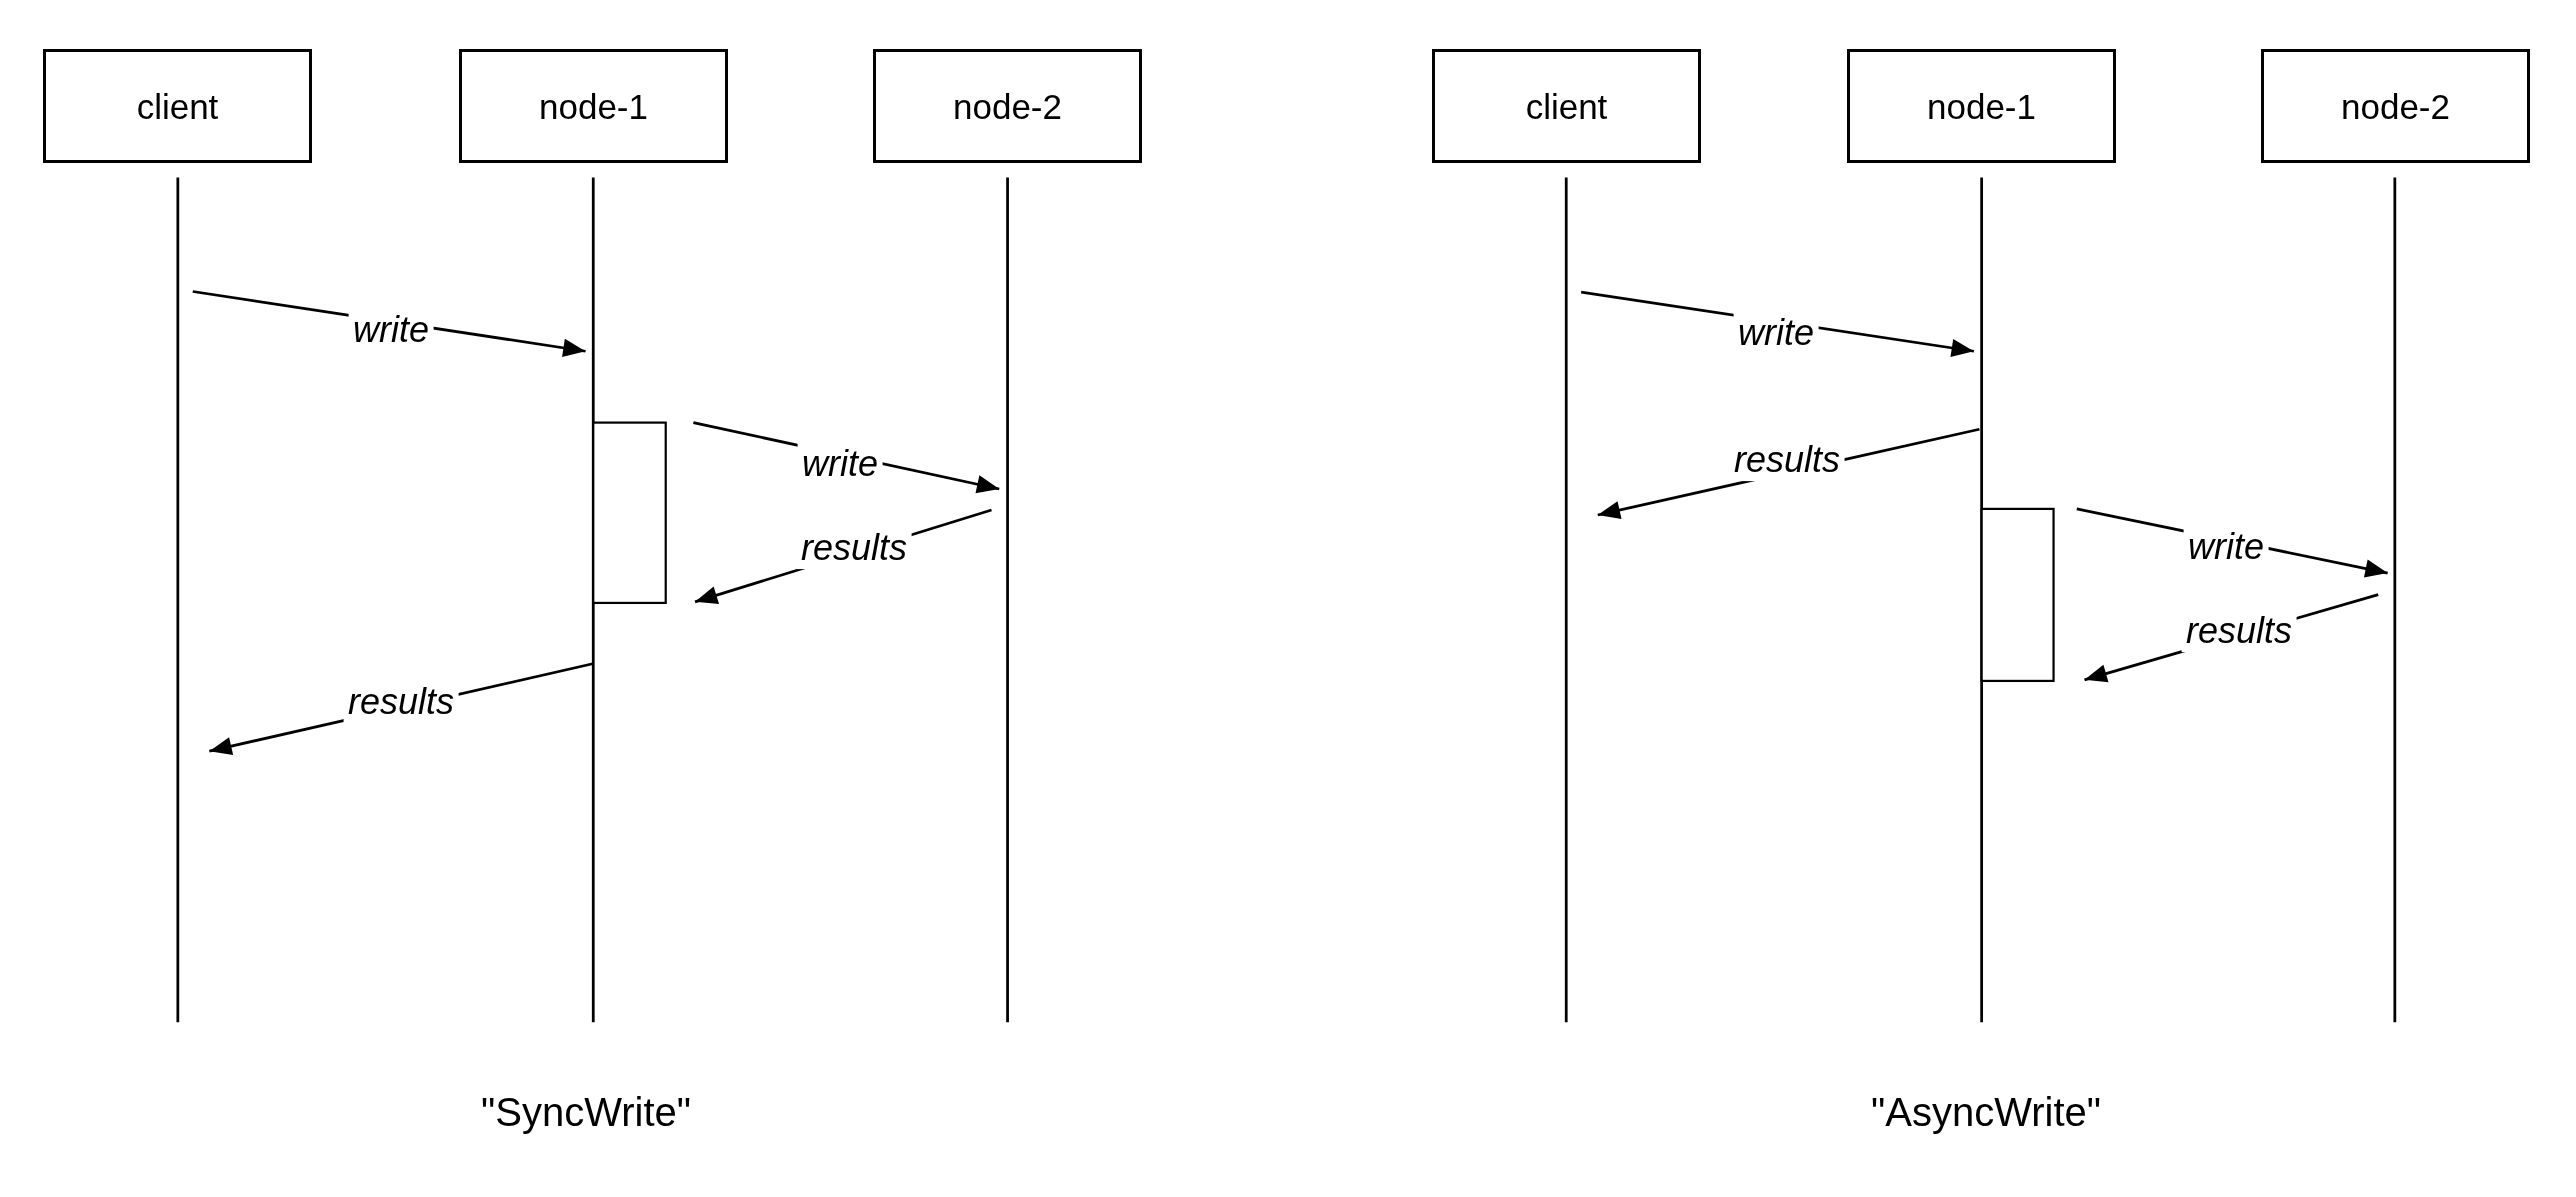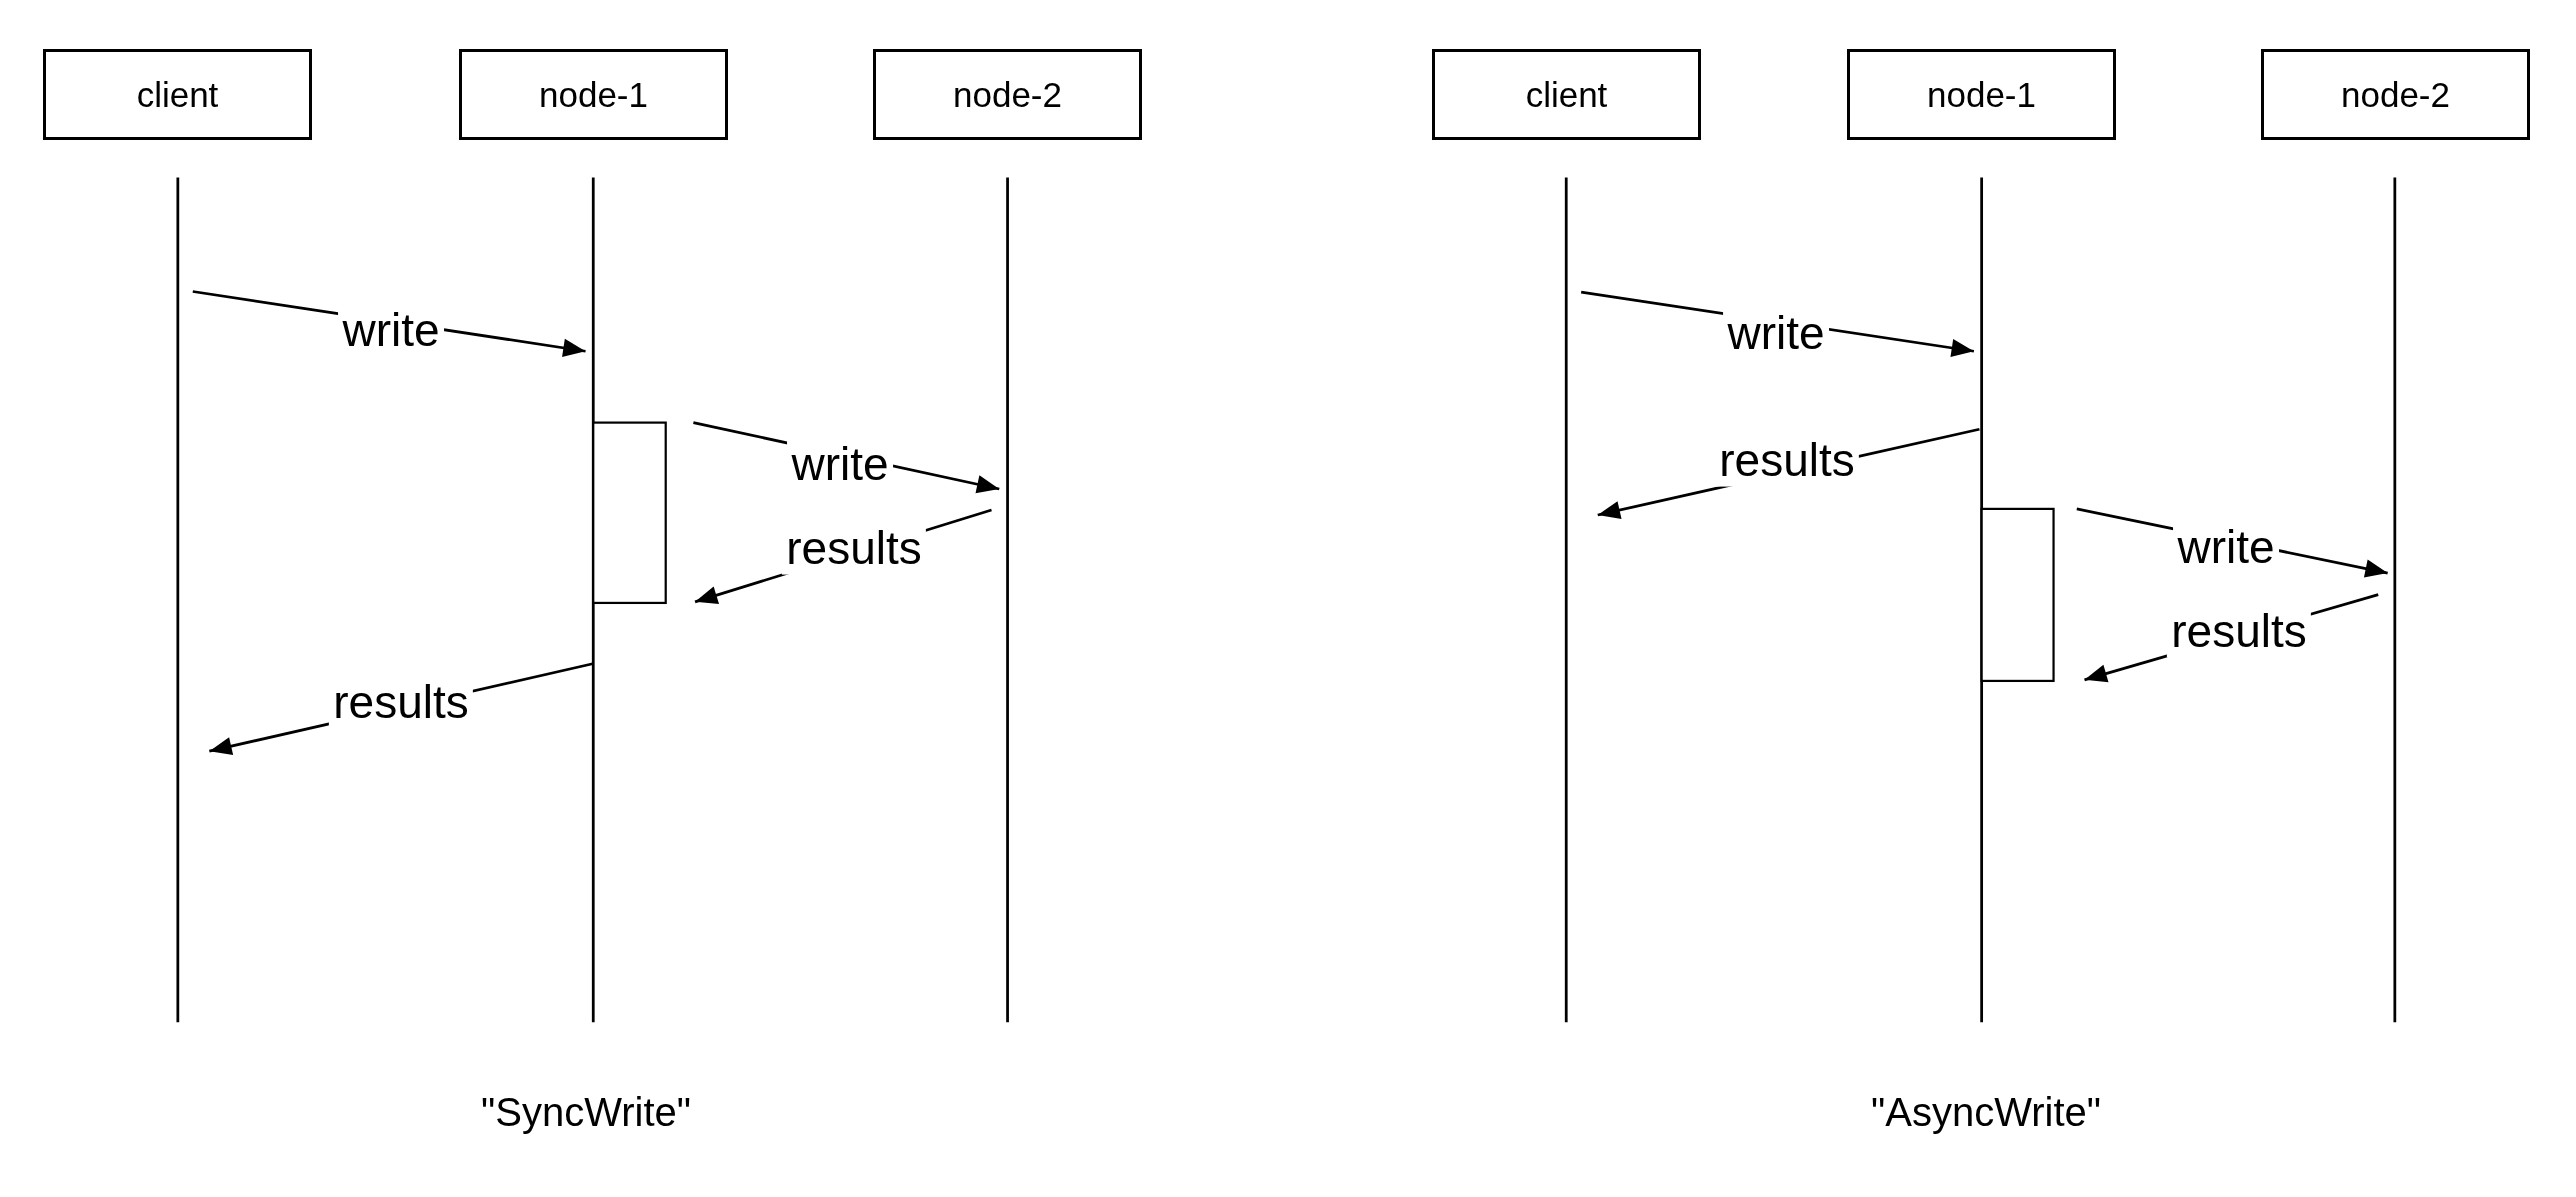--- a/index.html
+++ b/index.html
@@ -19,38 +19,39 @@
   .connectors {
     position: absolute;
     left: 0; top: 0;
     width: 2576px;
     height: 1197px;
   }
   .actor {
     position: absolute;
     box-sizing: border-box;
     width: 269px;
-    height: 91px;
+    height: 114px;
     border: 3.3px solid #000000;
     background: #ffffff;
     display: flex;
     align-items: center;
     justify-content: center;
     font-size: 35px;
     line-height: 1;
     white-space: nowrap;
   }
   .msg-label {
     position: absolute;
     transform: translate(-50%, -50%);
     background: #ffffff;
     padding: 1.1px 4.4px;
-    font-size: 46px;
+    font-size: 36px;
     line-height: 1.1;
     white-space: nowrap;
+    font-style: italic;
   }
   .caption {
     position: absolute;
     transform: translate(-50%, -50%);
     font-size: 40px;
     line-height: 1.1;
     white-space: nowrap;
   }
 </style>
 </head>

